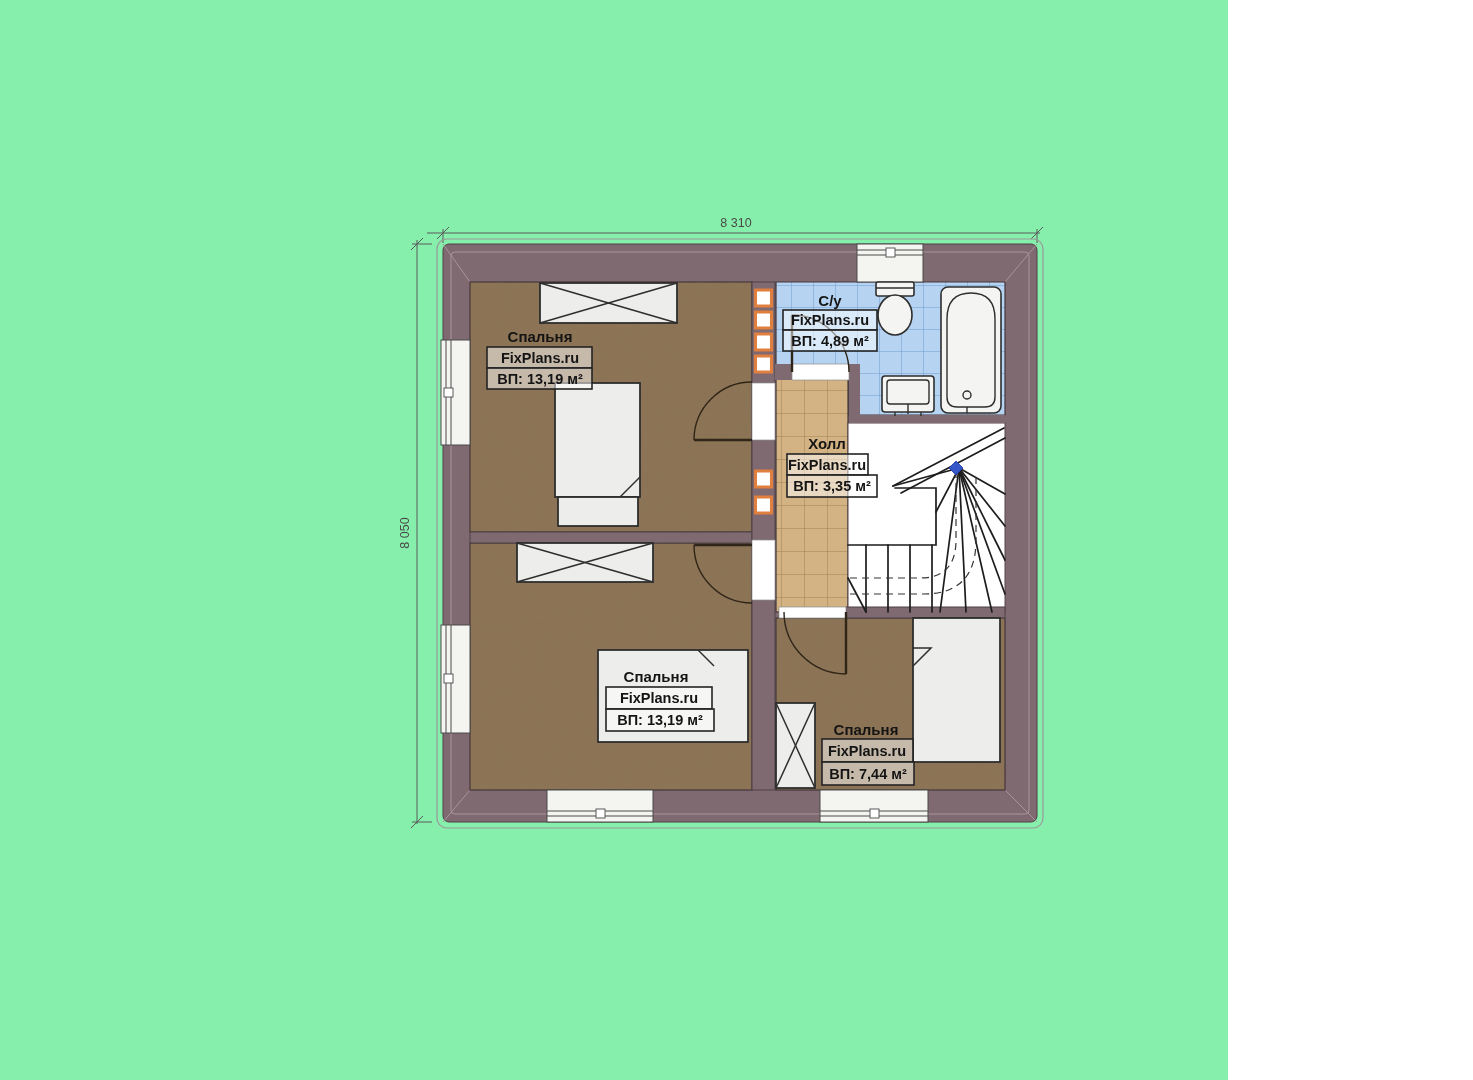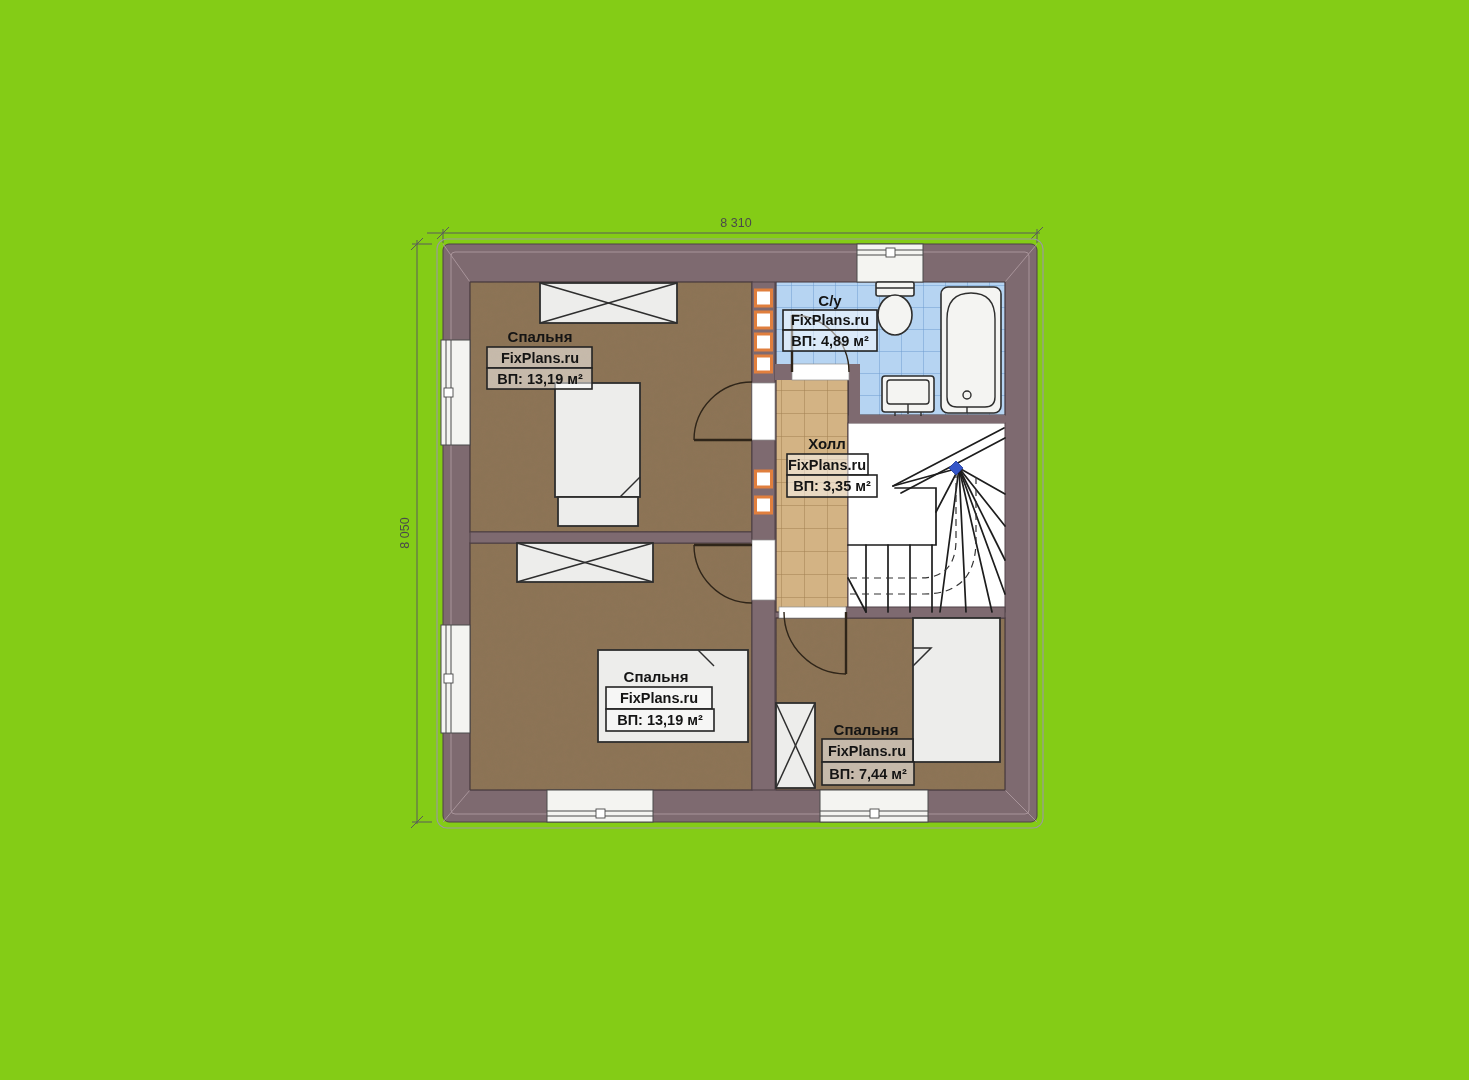--- a/index.html
+++ b/index.html
@@ -1,16 +1,16 @@
 <!DOCTYPE html>
 <html style="--wall: #7e6a70; --wallLight: #a8949a; --floor: #8d7456; --floorEdge: #44363b; --hall: #d3b384; --hallGrid: #a28050; --bath: #b6d4f2; --bathGrid: #6d9cd0; --furniture: #ededeb; --furnitureStroke: #2e2e2e; --vent: #e07f3e;"><head>
 <meta charset="utf-8">
 <style>
   html,body{margin:0;padding:0;background:#ffffff;}
-  .page{position:relative;width:1469px;height:1080px;background:#84cc16;overflow:hidden;
+  .page{position:relative;width:1228px;height:1080px;background:#86efac;overflow:hidden;
         font-family:"Liberation Sans",sans-serif;}
   svg{display:block;}
 
   .st-outline{fill:none;stroke:#9b9b9b;stroke-width:1.2;}
   .st-wall{fill:var(--wall);stroke:#4f4147;stroke-width:1;}
   .st-wall-noline{fill:var(--wall);stroke:none;}
   .st-miter{stroke:var(--wallLight);stroke-width:1;fill:none;}
   .st-floor{fill:var(--floor);stroke:var(--floorEdge);stroke-width:1.2;}
   .st-hall{fill:url(#hallGridP);stroke:var(--floorEdge);stroke-width:1.2;}
   .st-bath{fill:url(#bathGridP);stroke:var(--floorEdge);stroke-width:1.2;}

